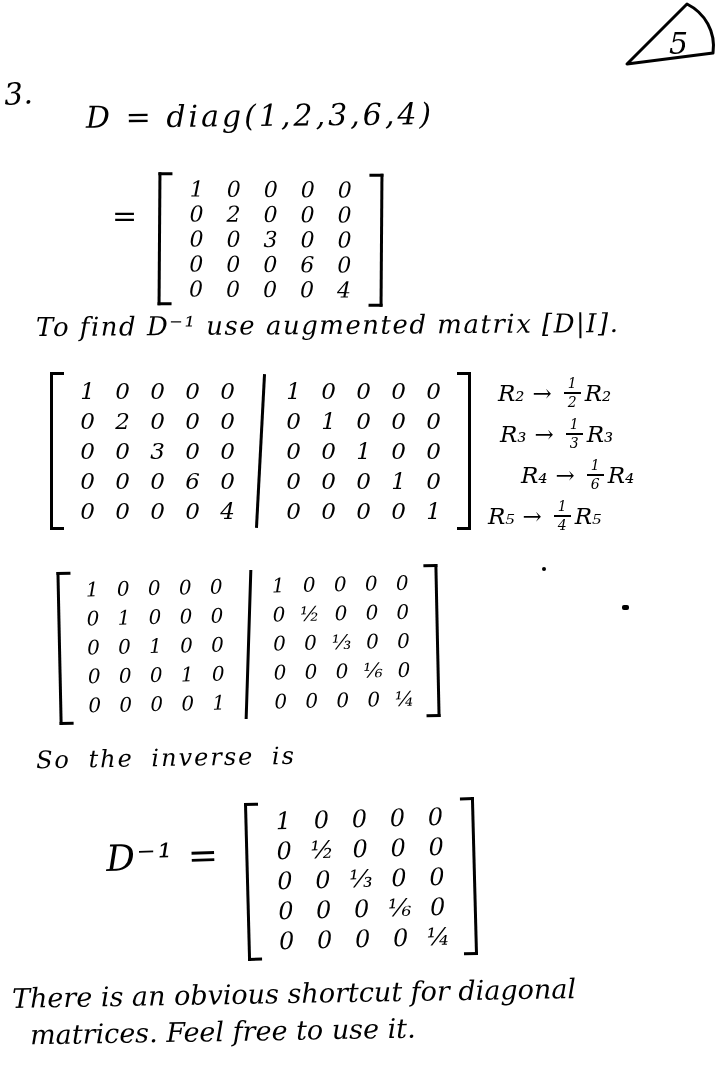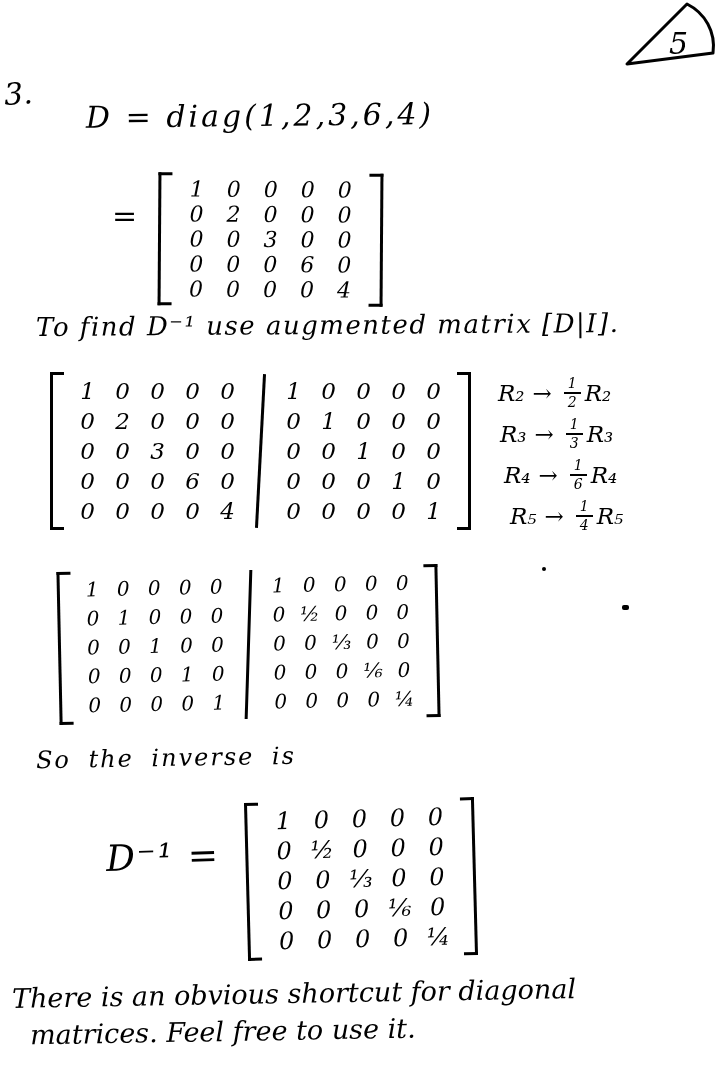--- a/index.html
+++ b/index.html
@@ -39,22 +39,22 @@
   .aug1 { left:50px; top:372px; }
   .aug1 .m-cell { width:35px; font-size:23px; line-height:30px; }
   .aug2 { left:58px; top:568px; transform:rotate(-1.2deg); }
   .aug2 .m-cell { width:31px; font-size:20px; line-height:29px; }
   .divider { border-left:3px solid #000; margin:2px 8px; transform:rotate(3deg); }
 
   .row-ops { left:488px; top:372px; font-size:23px; }
   .row-op { display:flex; align-items:center; height:41px; white-space:nowrap; }
   .row-op:nth-child(1) { margin-left:10px; }
   .row-op:nth-child(2) { margin-left:12px; }
-  .row-op:nth-child(3) { margin-left:16px; }
-  .row-op:nth-child(4) { margin-left:22px; }
+  .row-op:nth-child(3) { margin-left:33px; }
+  .row-op:nth-child(4) { }
   .row-op .arrow { margin:0 8px; font-style:normal; }
   .frac { display:inline-flex; flex-direction:column; align-items:center; font-size:14px; line-height:1.05; margin:0 4px; }
   .frac .num { border-bottom:2px solid #000; padding:0 4px 1px; }
   .frac .den { padding-top:1px; }
 
   .so-line { left:36px; top:744px; font-size:24px; letter-spacing:2px; word-spacing:8px; transform:rotate(-1deg); }
 
   .dinv-label { left:106px; top:836px; font-size:36px; letter-spacing:2px; transform:rotate(-2deg); }
   .dinv { left:246px; top:800px; transform:rotate(-1.5deg); }
   .dinv .m-cell { width:38px; font-size:24px; line-height:30px; }

